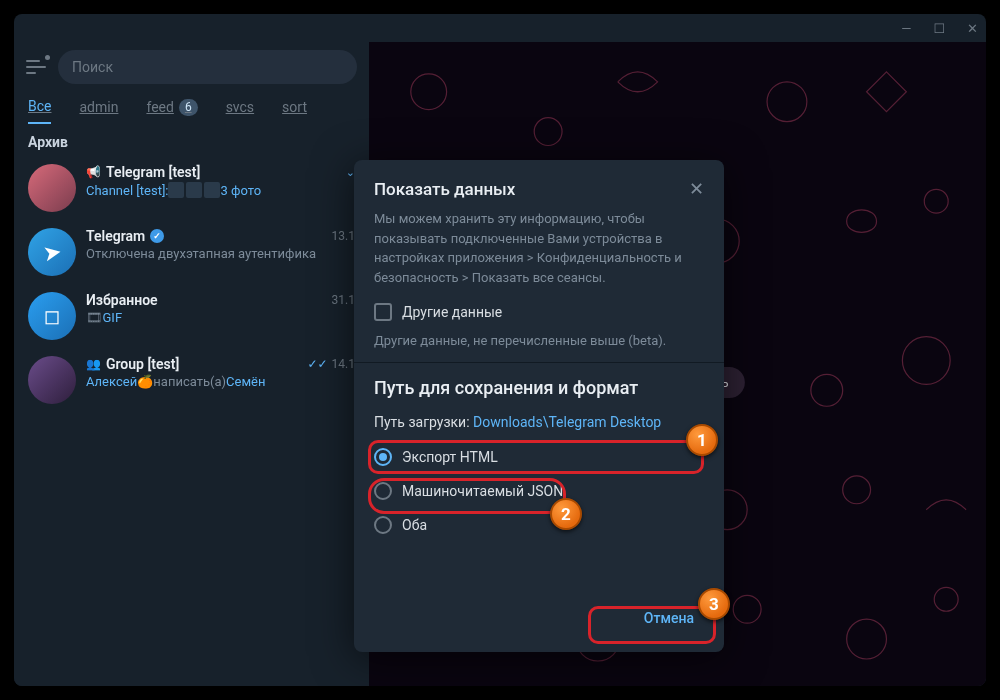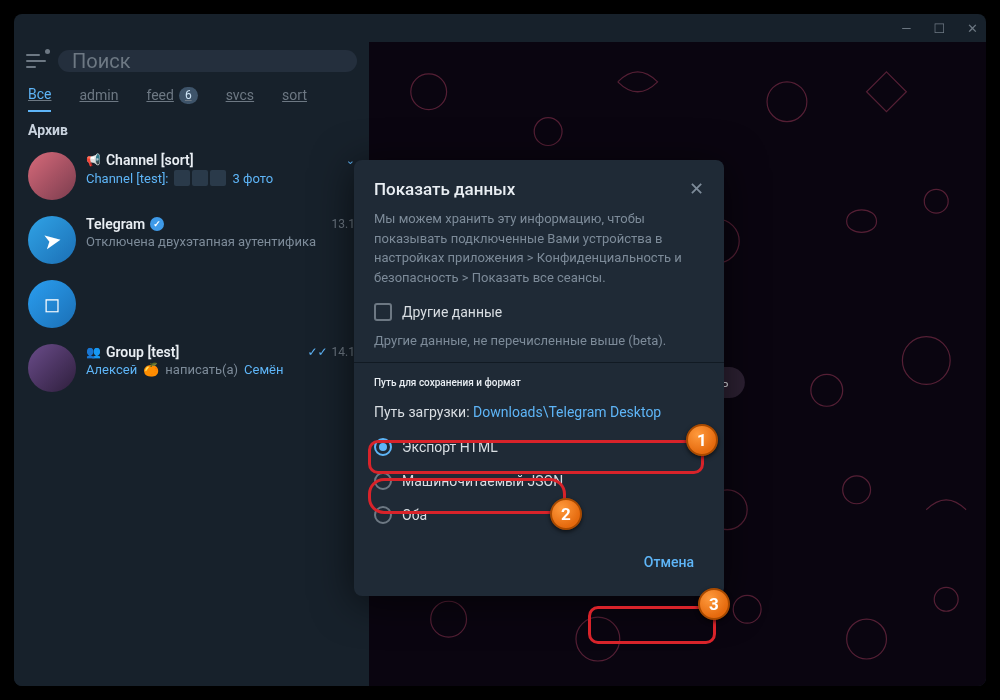--- a/index.html
+++ b/index.html
@@ -8,38 +8,38 @@
   .app { position:absolute; left:14px; top:14px; right:14px; bottom:14px; background:#17212b; border-radius:8px; overflow:hidden; display:flex; flex-direction:column;}
   .titlebar { height:28px; display:flex; justify-content:flex-end; align-items:center; padding-right:8px; gap:22px; color:#6d7883; font-size:13px;}
   .titlebar span { cursor:pointer; }
   .body { flex:1; display:flex; position:relative;}
   .sidebar { width:355px; background:#17212b; display:flex; flex-direction:column; color:#fff; }
   .topbar { display:flex; align-items:center; padding:8px 12px 4px 12px; gap:10px;}
   .menu-icon { width:22px; height:22px; display:flex; flex-direction:column; justify-content:center; gap:4px; position:relative;}
   .menu-icon .bar { height:2px; background:#6d7883; border-radius:2px; }
   .menu-icon .bar.b1{width:14px;} .menu-icon .bar.b2{width:20px;} .menu-icon .bar.b3{width:10px;}
   .menu-icon .dot{ position:absolute; right:-2px; top:-1px; width:5px; height:5px; border-radius:50%; background:#6d7883;}
-  .search { flex:1; height:22px; background:#242f3d; border-radius:17px; display:flex; align-items:center; padding:0 14px; color:#6d7883; font-size:20px;}
+  .search { flex:1; height:34px; background:#242f3d; border-radius:17px; display:flex; align-items:center; padding:0 14px; color:#6d7883; font-size:14px;}
   .tabs { display:flex; gap:28px; padding:10px 14px 0 14px; font-size:14px; color:#6d7883;text-decoration:underline;}
   .tab { padding-bottom:8px; cursor:pointer; display:flex; align-items:center; gap:5px;}
   .tab.active { color:#5eb5f7; border-bottom:2px solid #5eb5f7;}
   .badge-num { background:#3e546a; color:#cfe6f8; border-radius:10px; padding:0 6px; font-size:12px; height:17px; line-height:17px;}
   .archive-hdr { color:#c9d3de; font-size:14px; font-weight:700; padding:10px 14px 6px 14px;}
   .chatlist { flex:1; overflow:hidden;}
   .chat { display:flex; padding:8px 14px; gap:10px; align-items:flex-start;}
   .avatar { width:48px; height:48px; border-radius:50%; flex-shrink:0; background:#333; background-size:cover; background-position:center;}
   .av1{background:linear-gradient(135deg,#d76a7a,#7a3c4e);} 
   .av2{background:linear-gradient(135deg,#30a3e6,#1b6fb5); display:flex;align-items:center;justify-content:center;}
   .av3{background:linear-gradient(135deg,#2a9ef0,#1b6fb5); display:flex;align-items:center;justify-content:center;}
   .av4{background:linear-gradient(135deg,#6a4c8a,#2e1e3c);}
   .chat .body2 { flex:1; min-width:0;}
   .row1 { display:flex; align-items:center; justify-content:space-between; font-size:14px;}
   .name { color:#e9eef3; font-weight:600; display:flex; align-items:center; gap:5px;}
   .meta { color:#6d7883; font-size:12px; display:flex; align-items:center; gap:4px;}
-  .row2 { color:#7d8b99; font-size:13px; margin-top:2px; white-space:nowrap; overflow:hidden; text-overflow:ellipsis; display:flex; align-items:center; gap:6px;}
+  .row2 { color:#7d8b99; font-size:13px; margin-top:2px; white-space:nowrap; overflow:hidden; text-overflow:ellipsis; display:flex; align-items:center; gap:0;}
   .linkblue{color:#5eb5f7;}
   .verified{ width:14px;height:14px;border-radius:50%;background:#3e9ae8;display:inline-flex;align-items:center;justify-content:center;color:#fff;font-size:9px;}
   .thumbrow{display:flex;gap:2px;}
   .thumb{width:16px;height:16px;background:#2a3a4a;border-radius:2px;}
   .speaker-ic{font-size:12px;color:#c9d3de;}
   .group-ic{font-size:12px;color:#c9d3de;}
   .bookmark-ic{color:#fff;font-size:20px;}
   .plane-ic{color:#fff;font-size:22px;transform:rotate(-10deg);}
   .checks{color:#5eb5f7;font-size:12px;}
   .chev{color:#5eb5f7;font-size:11px;}
@@ -50,28 +50,28 @@
 
   
   .dialog { position:absolute; left:340px; top:118px; width:370px; background:#1f2a36; border-radius:8px; box-shadow:0 6px 40px rgba(0,0,0,0.6); color:#d9dee3; padding:0 0 12px 0;}
   .dlg-head { display:flex; justify-content:space-between; align-items:center; padding:18px 20px 10px 20px;}
   .dlg-title { font-size:17px; font-weight:500; color:#e9eef3;}
   .dlg-close { color:#7d8b99; font-size:18px; cursor:pointer;}
   .dlg-para { color:#7d8b99; font-size:13px; line-height:1.5; padding:0 20px 12px 20px;}
   .dlg-check { display:flex; align-items:center; gap:10px; padding:4px 20px 6px 20px; font-size:14px; color:#d9dee3;}
   .checkbox { width:18px; height:18px; border:2px solid #6d7883; border-radius:3px;}
   .dlg-sub { color:#7d8b99; font-size:13px; padding:6px 20px 14px 20px;}
-  .dlg-section { border-top:1px solid #111a23; padding:14px 20px 6px 20px; font-size:10px; color:#e9eef3; font-weight:500;}
+  .dlg-section { border-top:1px solid #111a23; padding:14px 20px 6px 20px; font-size:18px; color:#e9eef3; font-weight:500;}
   .path-row { padding:10px 20px; font-size:14px; color:#d9dee3; position:relative;}
   .radio-row { display:flex; align-items:center; gap:10px; padding:8px 20px; font-size:14px; color:#d9dee3; position:relative;}
   .radio { width:18px; height:18px; border:2px solid #6d7883; border-radius:50%; display:flex; align-items:center; justify-content:center;}
   .radio.sel { border-color:#5eb5f7;}
   .radio.sel::after{content:"";width:8px;height:8px;border-radius:50%;background:#5eb5f7;}
   .dlg-actions { display:flex; justify-content:flex-end; gap:8px; padding:14px 16px 6px 16px;}
-  .btn-txt { color:#5eb5f7; font-size:14px; font-weight:500; padding:8px 14px; border-radius:4px; cursor:pointer;}
+  .btn-txt { color:#5eb5f7; font-size:14px; font-weight:500; padding:8px 14px; border-radius:4px; cursor:pointer;margin-top:46px;}
 
   
   .anno { position:absolute; border:3px solid #d8232a; border-radius:10px; pointer-events:none; }
   .num-badge { position:absolute; width:32px; height:32px; border-radius:50%; background:radial-gradient(circle at 35% 30%, #ff9a3c, #e56a0e 70%); border:2px solid #a84a00; color:#fff; font-weight:700; font-size:17px; display:flex; align-items:center; justify-content:center; box-shadow:0 2px 4px rgba(0,0,0,.6); pointer-events:none;}
 </style>
 </head>
 <body>
 
 <div class="outer">
  <div class="app">
@@ -115,21 +115,21 @@
       <div class="archive-hdr">Архив</div>
 
       <div class="chatlist">
 
         <div class="chat">
           <div class="avatar av1"></div>
           <div class="body2">
             <div class="row1">
               <span class="name">
                     <span class="speaker-ic">📢</span>
-                    <span>Channel [sort]</span>
+                    <span>Telegram [test]</span>
                   </span>
               <span class="meta">
                     <span class="chev">⌄</span>
                   </span>
             </div>
             <div class="row2">
               <span class="linkblue">Channel [test]:</span>
               <span class="thumbrow">
                     <span class="thumb"></span>
                     <span class="thumb"></span>
@@ -153,20 +153,30 @@
               <span class="meta">13.1</span>
             </div>
             <div class="row2">Отключена двухэтапная аутентифика</div>
           </div>
         </div>
 
         <div class="chat">
           <div class="avatar av3">
                 <span class="bookmark-ic">◻</span>
               </div>
+          <div class="body2">
+            <div class="row1">
+              <span class="name">Избранное</span>
+              <span class="meta">31.1</span>
+            </div>
+            <div class="row2">
+                  <span>🎞</span>
+                  <span class="linkblue">GIF</span>
+                </div>
+          </div>
         </div>
 
         <div class="chat">
           <div class="avatar av4"></div>
           <div class="body2">
             <div class="row1">
               <span class="name">
                     <span class="group-ic">👥</span>
                     <span>Group [test]</span>
                   </span>

